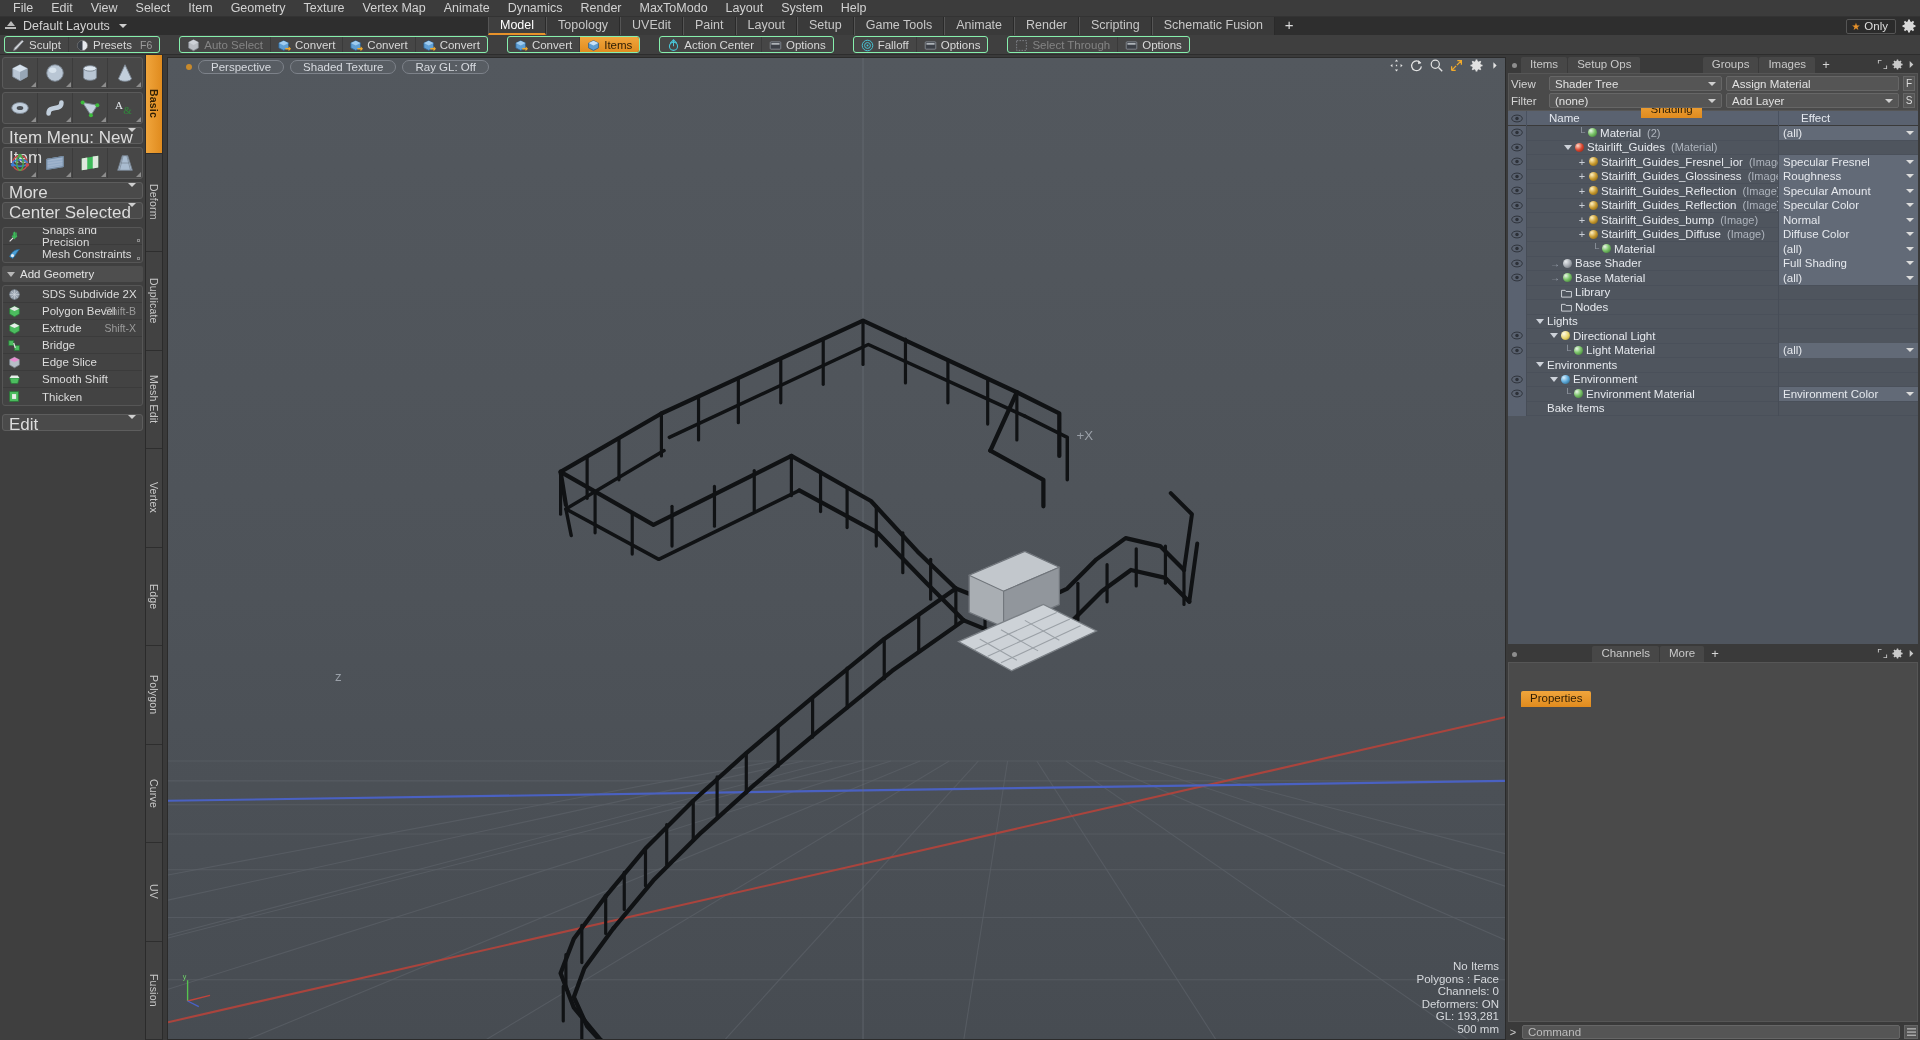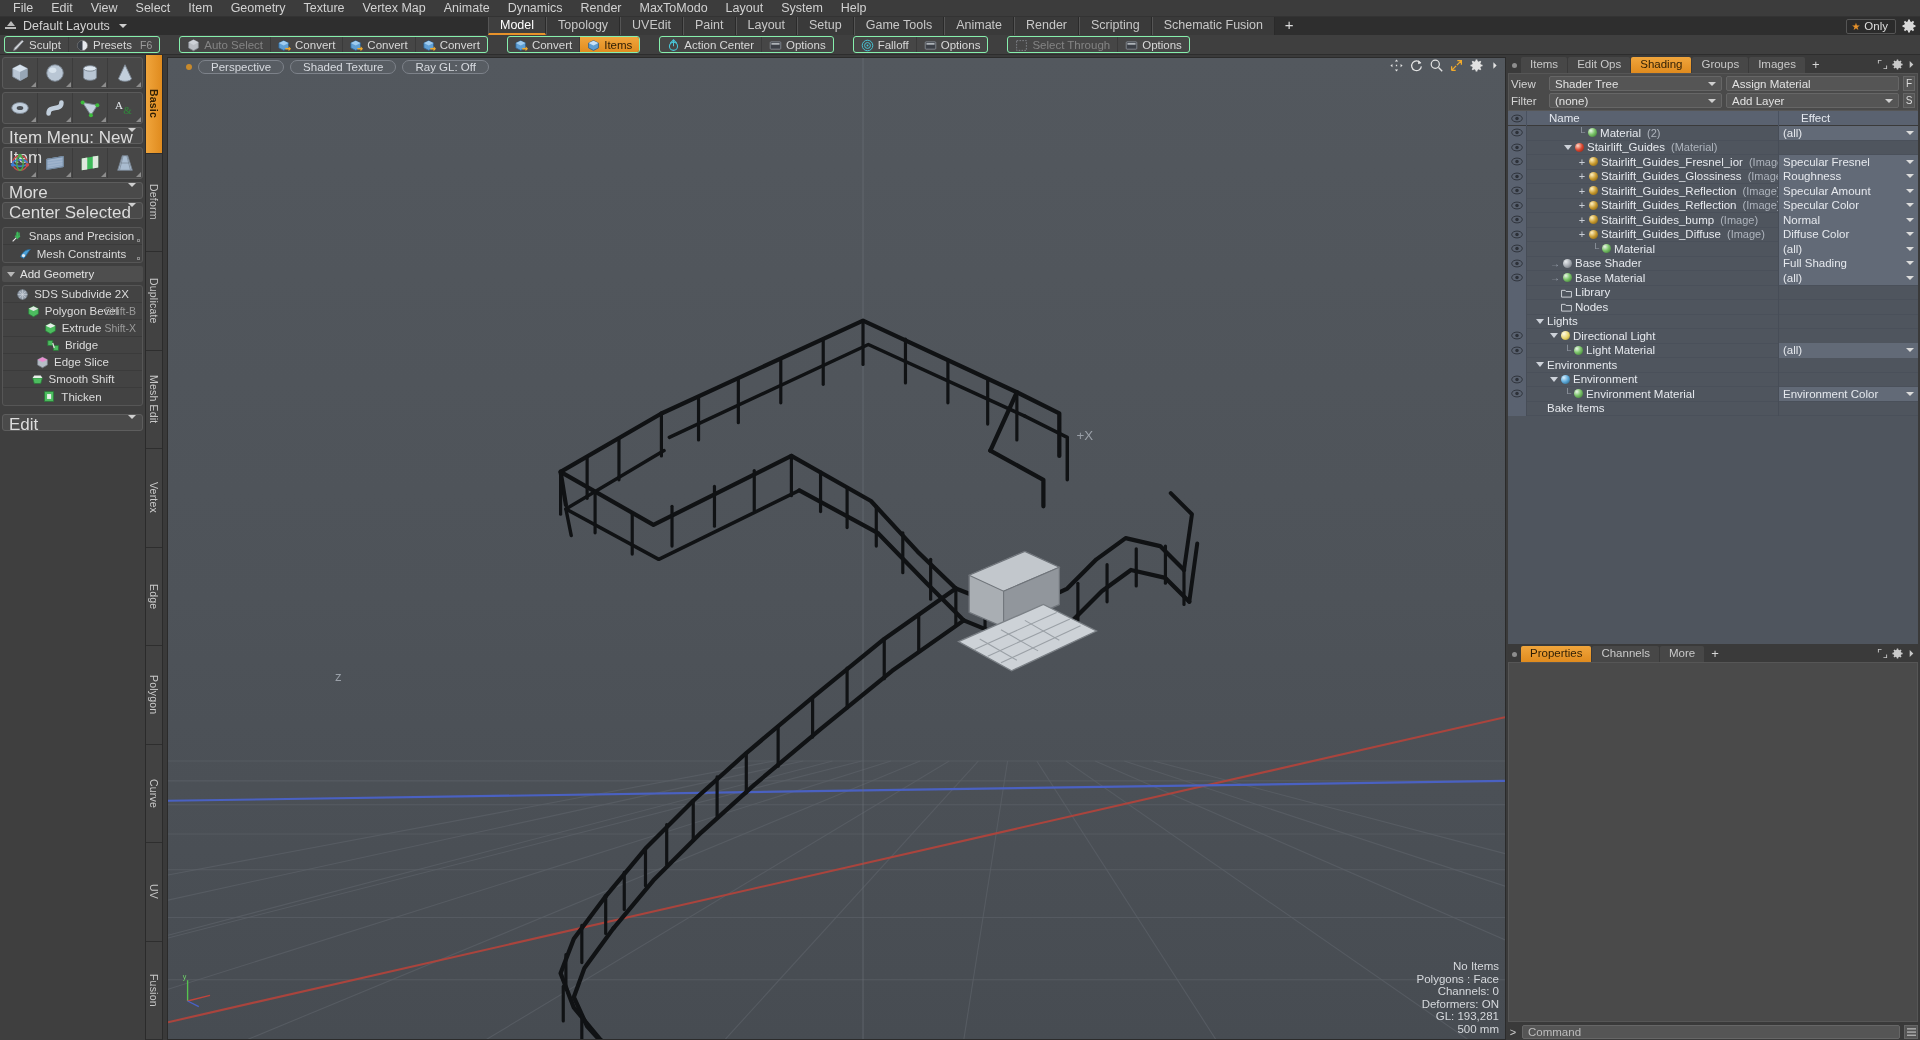--- a/index.html
+++ b/index.html
@@ -115,22 +115,22 @@
   }
 
   .lp-dd {
     height: 17px; background: #4a4a4a; border: 1px solid #5d5d5d; border-radius: 3px;
     display: flex; align-items: flex-start; padding: 0 6px; font-size: 17px; color: #dcdcdc; position: relative;
   }
   .lp-dd .caret-dn { position: absolute; right: 6px; }
 
   .lp-section { display: flex; flex-direction: column; background: #434343; border: 1px solid #565656; border-radius: 3px; overflow: hidden; }
   .lp-item {
-    height: 17px; display: flex; align-items: center; gap: 5px; padding: 0 5px;
-    font-size: 11.5px; color: #dcdcdc; border-bottom: 1px solid #3b3b3b; position: relative; justify-content: center;
+    height: 17px; display: flex; align-items: center; gap: 21px; padding: 0 5px;
+    font-size: 11.5px; color: #dcdcdc; border-bottom: 1px solid #3b3b3b; position: relative;
   }
   .lp-item:last-child { border-bottom: none; }
   .lp-item .lp-key { position: absolute; right: 6px; }
   .lp-item .dot-tr { position: absolute; right: 2px; bottom: 2px; width: 3px; height: 3px; border: 1px solid #8a8a8a; }
   .lp-header {
     height: 16px; background: #4e4e4e; display: flex; align-items: center; gap: 5px;
     padding: 0 5px; font-size: 11.5px; color: #e3e3e3; border-radius: 2px;
   }
   .tri-dn { width: 0; height: 0; border-left: 4px solid transparent; border-right: 4px solid transparent; border-top: 5px solid #b8b8b8; }
 
@@ -178,21 +178,21 @@
 
   
   .rightpanel { width: 414px; flex: none; background: #3a3a3a; display: flex; flex-direction: column; padding: 2px 2px 0 2px; }
   .rp-tabs { height: 16px; display: flex; align-items: stretch; gap: 1px; position: relative; }
   .rp-dot { width: 12px; display: flex; align-items: center; justify-content: center; }
   .rp-dot i { width: 5px; height: 5px; border-radius: 50%; background: #8e8e8e; display: block; }
   .rp-tab {
     padding: 0 9px; height: 16px; line-height: 15px; font-size: 11.5px;
     color: #c9c9c9; background: #474747; border-radius: 2px 2px 0 0; white-space: nowrap;
   }
-  .rp-tab.active { background: linear-gradient(#f0a53c,#e08b1e); color: #2e1e05; }
+  .rp-tab.active { background: linear-gradient(#f0a53c,#e08b1e); color: #2e1e05; margin-top: 45px; }
   .rp-plus { padding: 0 6px; font-size: 13px; color: #d6d6d6; line-height: 15px; }
   .rp-tabs-right { position: absolute; right: 2px; top: 1px; display: flex; gap: 4px; align-items: center; }
 
   .rp-controls { background: #4a4a4a; border: 1px solid #565656; padding: 2px; display: flex; flex-direction: column; gap: 2px; }
   .rp-ctl-row { display: flex; align-items: center; gap: 4px; height: 15px; }
   .rp-ctl-label { width: 34px; font-size: 11.5px; color: #d4d4d4; }
   .rp-select {
     flex: 1; height: 15px; background: #555; border: 1px solid #666; border-radius: 2px;
     display: flex; align-items: center; padding: 0 5px; font-size: 11.5px; color: #e2e2e2; position: relative;
   }
@@ -906,21 +906,21 @@
 
     </div>
 
     <div class="rightpanel">
 
       <div class="rp-tabs">
         <span class="rp-dot">
             <i></i>
           </span>
         <div class="rp-tab">Items</div>
-        <div class="rp-tab">Edit Ops</div>
+        <div class="rp-tab">Setup Ops</div>
         <div class="rp-tab active">Shading</div>
         <div class="rp-tab">Groups</div>
         <div class="rp-tab">Images</div>
         <div class="rp-plus">+</div>
         <div class="rp-tabs-right">
           <span><svg width="11" height="11" viewBox="0 0 12 12">
                 <path d="M1 1h4v1H2v3H1z M11 11H7v-1h3V7h1z" fill="#c9c9c9"></path>
               </svg></span>
           <span><svg width="11" height="11" viewBox="0 0 16 16" fill="#c9c9c9">
                 <circle cx="8" cy="8" r="2.3" fill="none" stroke="#c9c9c9" stroke-width="1.6"></circle>

